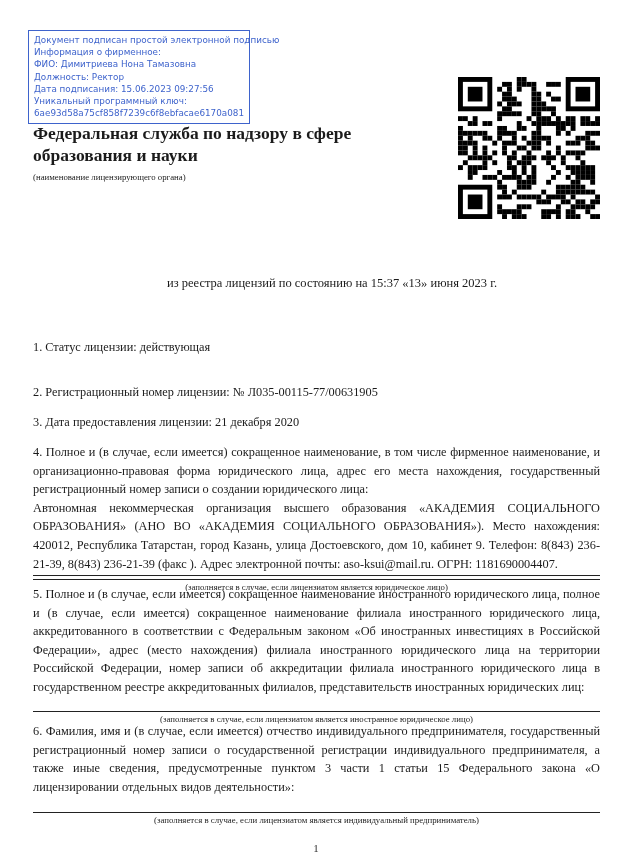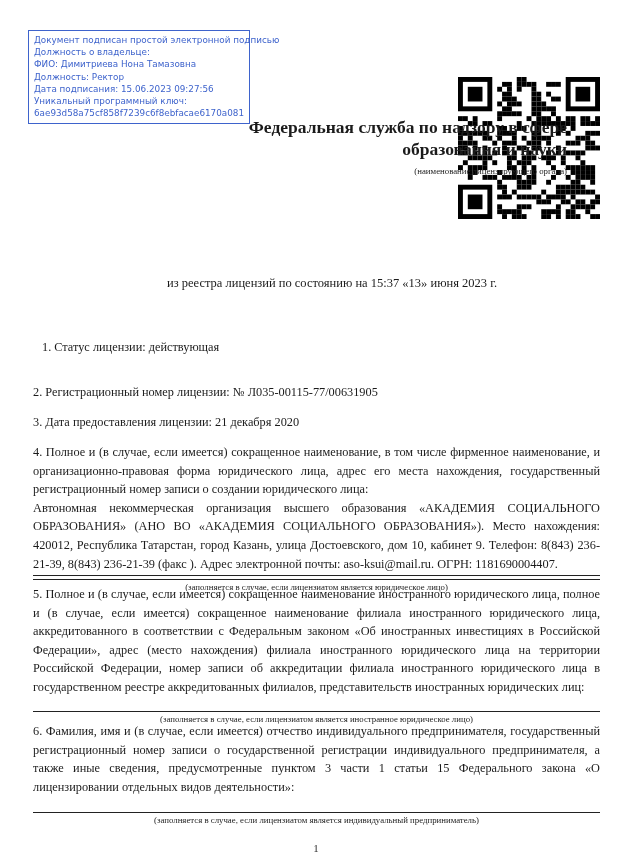--- a/index.html
+++ b/index.html
@@ -19,60 +19,60 @@
     font-family:"DejaVu Sans", sans-serif;
     font-size:8.8px;line-height:12.2px;
     color:#3e63cc;
     background:#ffffff;
   }
   .stamp div{white-space:nowrap;}
   
   .qr{position:absolute;left:458px;top:77px;width:142px;height:142px;}
   
   .header{
-    position:absolute;top:117px;left:33px;width:567px;
-    text-align:right;padding-right:33px;box-sizing:border-box;
+    position:absolute;top:123px;left:33px;width:567px;
+    text-align:left;padding-right:33px;box-sizing:border-box;
   }
   .header .title{font-size:17.5px;font-weight:bold;line-height:21.5px;}
   .header .subtitle{font-size:8.8px;margin-top:6px;color:#222;}
   
   .extract{
     position:absolute;top:274px;left:33px;width:567px;
     text-align:center;padding-left:31px;box-sizing:border-box;
     font-size:12.5px;line-height:19px;
   }
   
   .item{position:absolute;left:33px;width:567px;font-size:12.3px;line-height:18.6px;}
   .item p{margin:0;text-align:justify;}
   .item .oneline{text-align:left;}
   .caption{font-size:8.8px;line-height:11px;text-align:center;color:#222;margin-top:2px;}
   .caption.shift-left{padding-right:77px;}
   .rule-single{border-top:1.7px solid #222;margin-top:14px;}
   .rule-double{height:3px;border-top:1.6px solid #222;border-bottom:1.2px solid #222;margin-top:2px;}
-  .item-1{top:338px;margin-left:9px;}
+  .item-1{top:338px;}
   .item-2{top:383px;}
   .item-3{top:413px;}
   .item-4{top:443px;}
   .item-5{top:585px;}
   .item-6{top:722px;}
   .item-4 .rule-double{margin-top:2px;}
   .item-6 .rule-single{margin-top:16px;}
   .page-number{
     position:absolute;top:842px;left:0;right:0;
     text-align:center;font-size:11px;color:#333;
   }
 </style>
 </head>
 <body>
 
 <div class="page">
 
   <div class="stamp" style="color: rgb(62, 99, 204); border-color: rgb(62, 99, 204);">
     <div>Документ подписан простой электронной подписью</div>
-    <div>Должность о владельце:</div>
+    <div>Информация о фирменное:</div>
     <div>ФИО: Димитриева Нона Тамазовна</div>
     <div>Должность: Ректор</div>
     <div>Дата подписания: 15.06.2023 09:27:56</div>
     <div>Уникальный программный ключ:</div>
     <div>6ae93d58a75cf858f7239c6f8ebfacae6170a081</div>
   </div>
 
   <div class="qr" id="qr"><svg xmlns="http://www.w3.org/2000/svg" width="142" height="142" viewBox="0 0 142 142" fill="#000">
         <rect x="58.76" y="0.00" width="4.90" height="4.90"></rect>
         <rect x="63.66" y="0.00" width="4.90" height="4.90"></rect>

